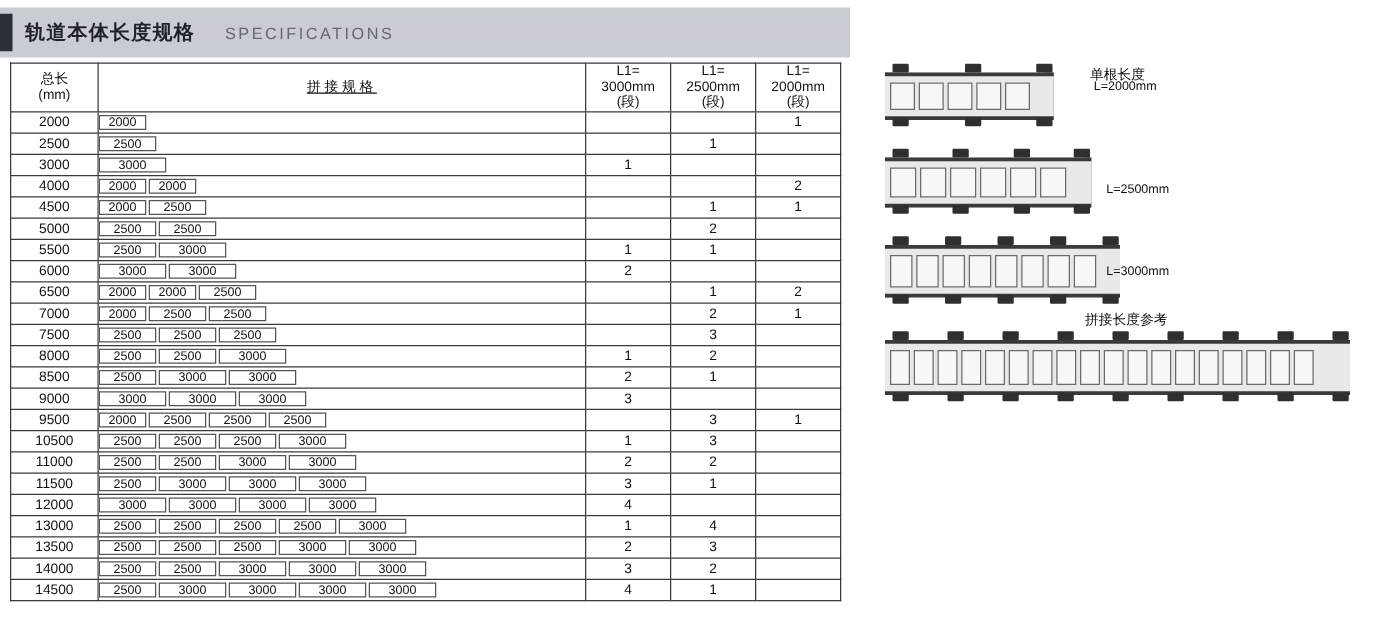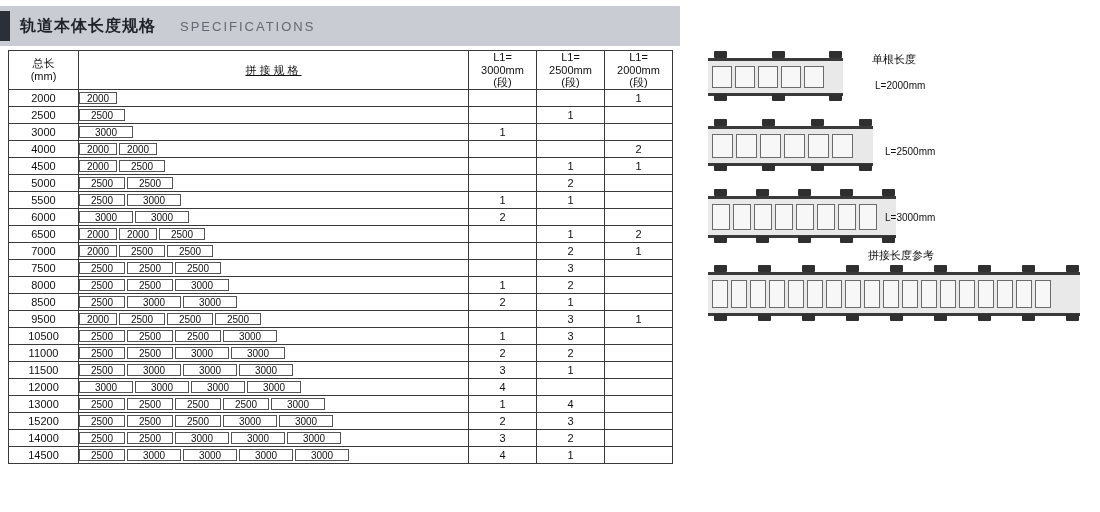--- a/index.html
+++ b/index.html
@@ -301,20 +301,33 @@
               <div class="seg" style="width:46px">2500</div>
               <div class="seg" style="width:54px">3000</div>
               <div class="seg" style="width:54px">3000</div>
             </div>
           </td>
           <td class="cnt">2</td>
           <td class="cnt">1</td>
           <td class="cnt"></td>
         </tr>
         <tr>
+          <td class="total">9000</td>
+          <td class="segs">
+            <div class="segrow">
+              <div class="seg" style="width:54px">3000</div>
+              <div class="seg" style="width:54px">3000</div>
+              <div class="seg" style="width:54px">3000</div>
+            </div>
+          </td>
+          <td class="cnt">3</td>
+          <td class="cnt"></td>
+          <td class="cnt"></td>
+        </tr>
+        <tr>
           <td class="total">9500</td>
           <td class="segs">
             <div class="segrow">
               <div class="seg" style="width:38px">2000</div>
               <div class="seg" style="width:46px">2500</div>
               <div class="seg" style="width:46px">2500</div>
               <div class="seg" style="width:46px">2500</div>
             </div>
           </td>
           <td class="cnt"></td>
@@ -386,21 +399,21 @@
               <div class="seg" style="width:46px">2500</div>
               <div class="seg" style="width:46px">2500</div>
               <div class="seg" style="width:54px">3000</div>
             </div>
           </td>
           <td class="cnt">1</td>
           <td class="cnt">4</td>
           <td class="cnt"></td>
         </tr>
         <tr>
-          <td class="total">15200</td>
+          <td class="total">13500</td>
           <td class="segs">
             <div class="segrow">
               <div class="seg" style="width:46px">2500</div>
               <div class="seg" style="width:46px">2500</div>
               <div class="seg" style="width:46px">2500</div>
               <div class="seg" style="width:54px">3000</div>
               <div class="seg" style="width:54px">3000</div>
             </div>
           </td>
           <td class="cnt">2</td>
@@ -455,21 +468,21 @@
           <div class="cell" style="width:20px;height:22px"></div>
           <div class="cell" style="width:20px;height:22px"></div>
         </div>
         <div class="bracket" style="left:6px;top:44px"></div>
         <div class="bracket" style="left:6px;top:1px"></div>
         <div class="bracket" style="left:63.5px;top:44px"></div>
         <div class="bracket" style="left:63.5px;top:1px"></div>
         <div class="bracket" style="left:121px;top:44px"></div>
         <div class="bracket" style="left:121px;top:1px"></div>
       </div>
-      <div class="label" style="left: 185px; top: 44px; text-align: right;">L=2000mm</div>
+      <div class="label" style="left: 185px; top: 28px; text-align: right;">L=2000mm</div>
       <div class="rail" style="left: 18px; top: 82px; width: 165px; height: 58px;">
         <div class="endcap" style="left:0;height:40px"></div>
         <div class="endcap" style="left:158px;height:40px"></div>
         <div class="body" style="width:165px;height:40px">
           <div class="cell" style="width:21px;height:24px"></div>
           <div class="cell" style="width:21px;height:24px"></div>
           <div class="cell" style="width:21px;height:24px"></div>
           <div class="cell" style="width:21px;height:24px"></div>
           <div class="cell" style="width:21px;height:24px"></div>
           <div class="cell" style="width:21px;height:24px"></div>

